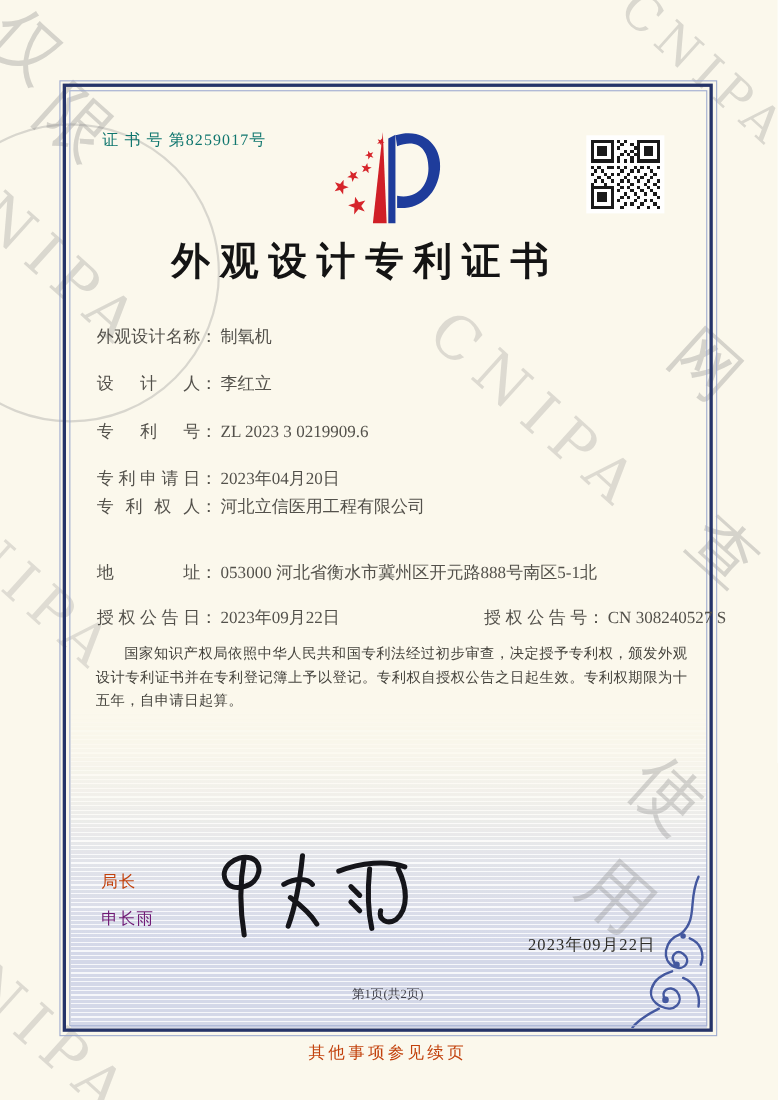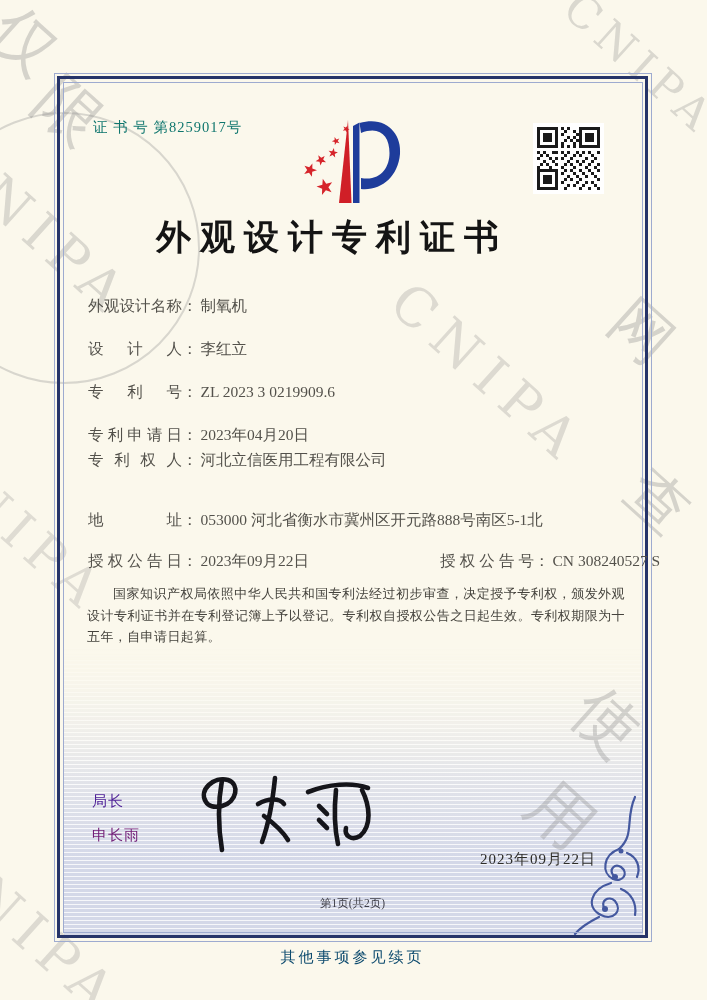--- a/index.html
+++ b/index.html
@@ -51,28 +51,28 @@
   .field .lbl{display:inline-block;width:94px;text-align:justify;text-align-last:justify;vertical-align:bottom;}
   .field .val{margin-left:3px;}
   .f1{top:296px;} .f2{top:339px;} .f3{top:382px;} .f4{top:425px;}
   .f5{top:450px;} .f6{top:510px;} .f7{top:551px;}
   .col2{position:absolute;left:352px;top:0;}
   
   .para{position:absolute;left:87px;width:538px;font-size:13px;line-height:21.5px;
       color:#45433d;text-align:justify;text-indent:2em;letter-spacing:0.4px;margin:0;}
   .p1{top:583px;} .p2{top:648px;}
   
-  .sig-title{position:absolute;left:92px;top:792px;font-size:15px;color:#4c1d95;letter-spacing:1px;}
+  .sig-title{position:absolute;left:92px;top:792px;font-size:15px;color:#c2410c;letter-spacing:1px;}
   .sig-name{position:absolute;left:92px;top:826px;font-size:15px;color:#701a75;letter-spacing:1px;}
   .sig-script{position:absolute;left:192px;top:768px;}
   .date{position:absolute;left:480px;top:850px;font-size:15px;color:#2e2d29;letter-spacing:1px;}
   .page-info{position:absolute;left:57px;top:896px;width:591px;text-align:center;
       font-size:11.5px;color:#3f3f48;}
   .foot-note{position:absolute;left:57px;top:948px;width:591px;text-align:center;
-      font-size:15px;color:#0c4a6e;letter-spacing:3px;}
+      font-size:15px;color:#c2410c;letter-spacing:3px;}
 </style>
 </head>
 <body>
 
 <div class="stage">
 
   <div class="guilloche">
     <svg class="ornament" width="92" height="142" viewBox="0 0 92 142">
       <g fill="none" stroke="#44589f" stroke-width="2.2" stroke-linecap="round">
         <path d="M84,4 C74,26 84,42 68,56"></path>

